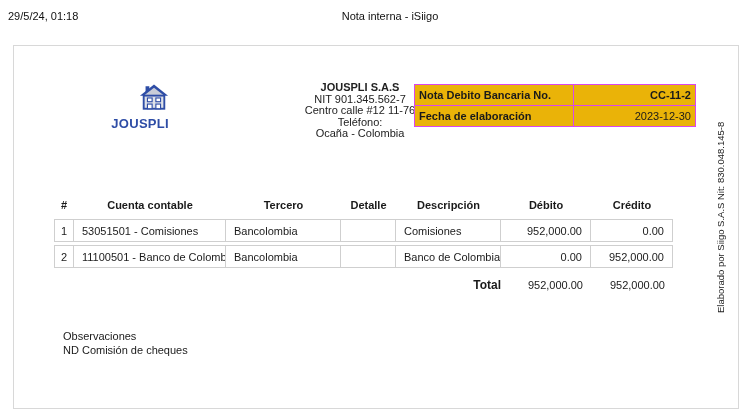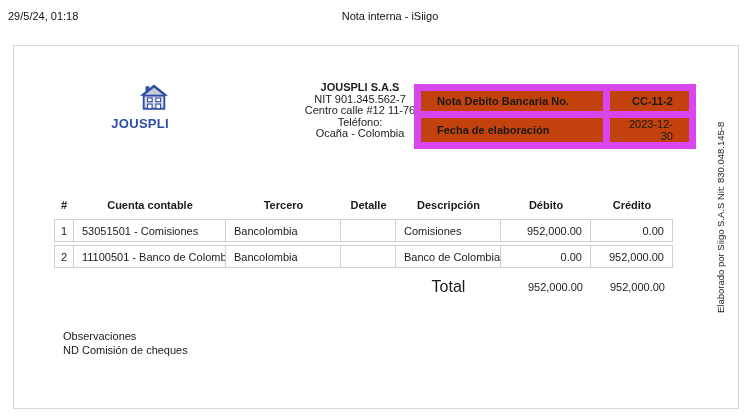--- a/index.html
+++ b/index.html
@@ -78,24 +78,24 @@
   
   .doc-info {
     position: absolute;
     left: 400px;
     top: 38px;
     width: 282px;
     border-collapse: collapse;
     font-size: 11px;
   }
   .doc-info td {
-    border: 7px solid #d946ef;
+    border: 1px solid #d946ef;
     height: 20px;
-    padding: 0 16px;
-    background: #c2410c;
+    padding: 0 4px;
+    background: #eab308;
   }
   .doc-info .lbl { font-weight: bold; width: 150px; text-align: left; }
   .doc-info .val { text-align: right; }
   .doc-info .val.bold { font-weight: bold; }
   
   .entries {
     position: absolute;
     left: 40px;
     top: 150px;
     width: 619px;
@@ -129,21 +129,21 @@
   .totals {
     position: absolute;
     left: 40px;
     top: 232px;
     width: 619px;
     display: flex;
     font-size: 11px;
     align-items: center;
   }
   .totals .spacer { width: 342px; }
-  .totals .t-label { width: 105px; box-sizing: border-box; text-align: center; font-weight: normal; font-size: 16px; }
+  .totals .t-label { width: 105px; box-sizing: border-box; text-align: right; font-weight: bold; font-size: 12px; }
   .totals .t-debit  { width: 90px; box-sizing: border-box; text-align: right; padding-right: 8px; }
   .totals .t-credit { width: 82px; box-sizing: border-box; text-align: right; padding-right: 8px; }
   
   .observations {
     position: absolute;
     left: 49px;
     top: 283px;
     font-size: 11px;
     line-height: 14px;
   }

